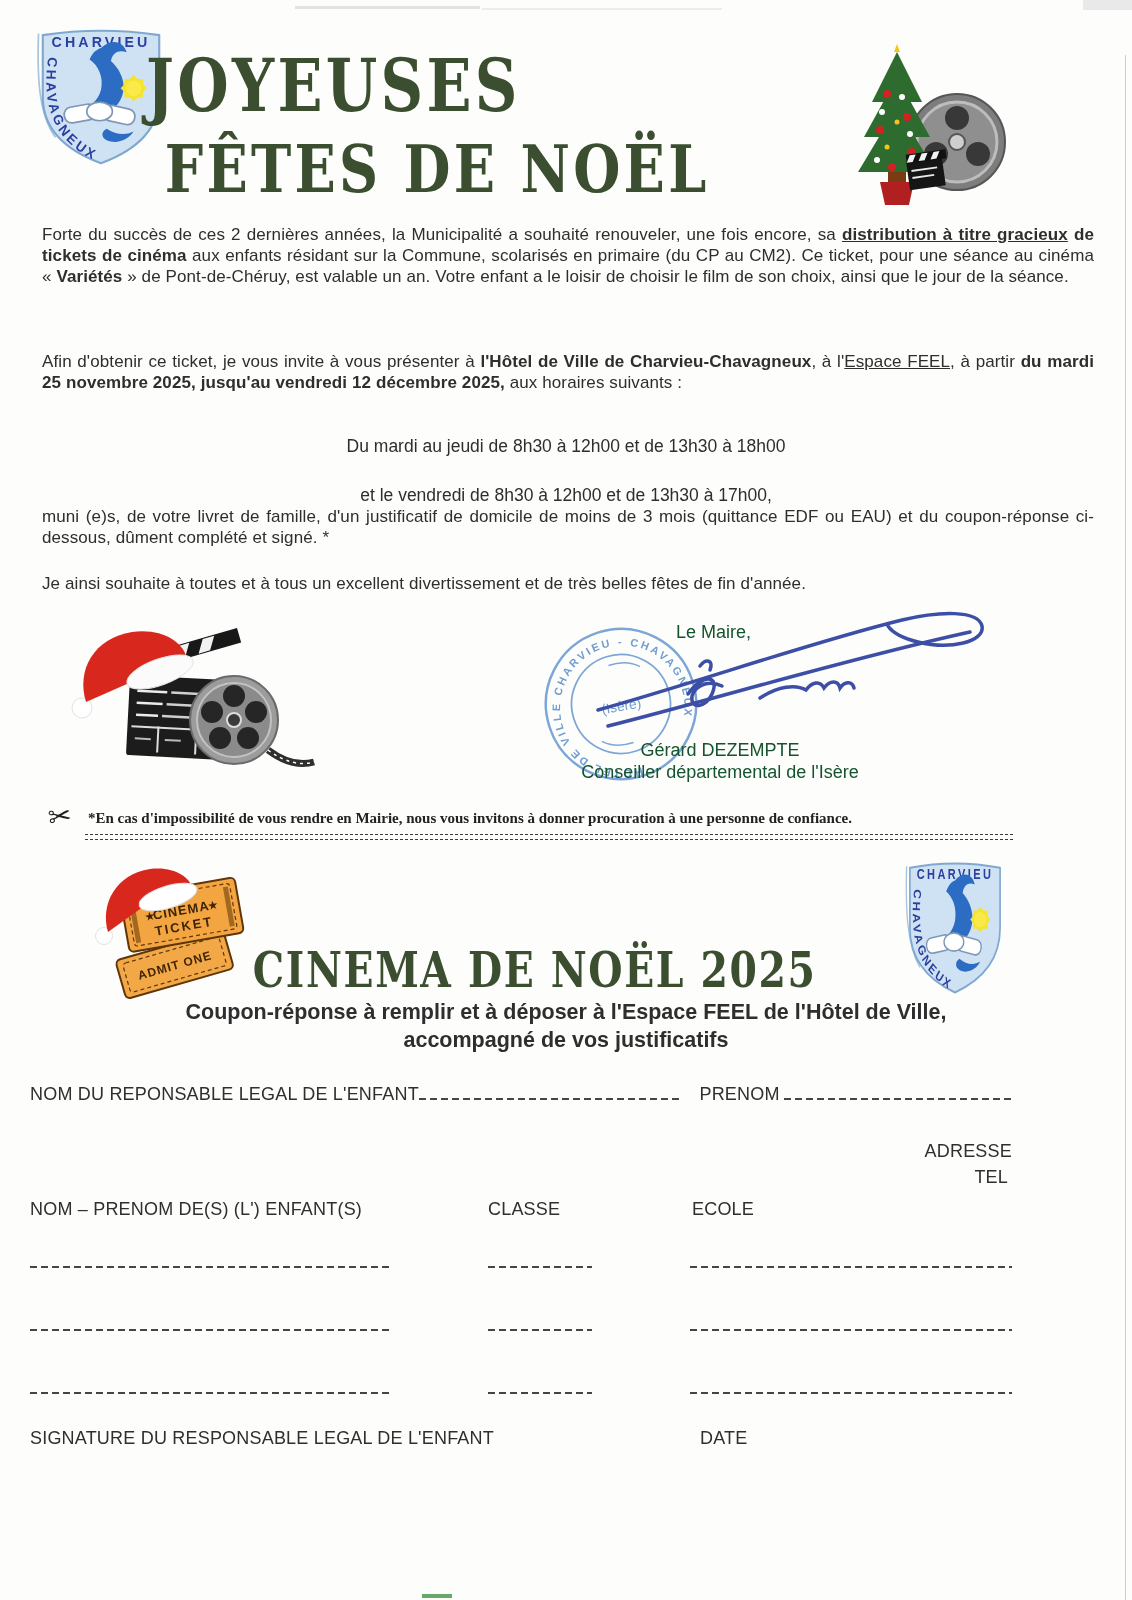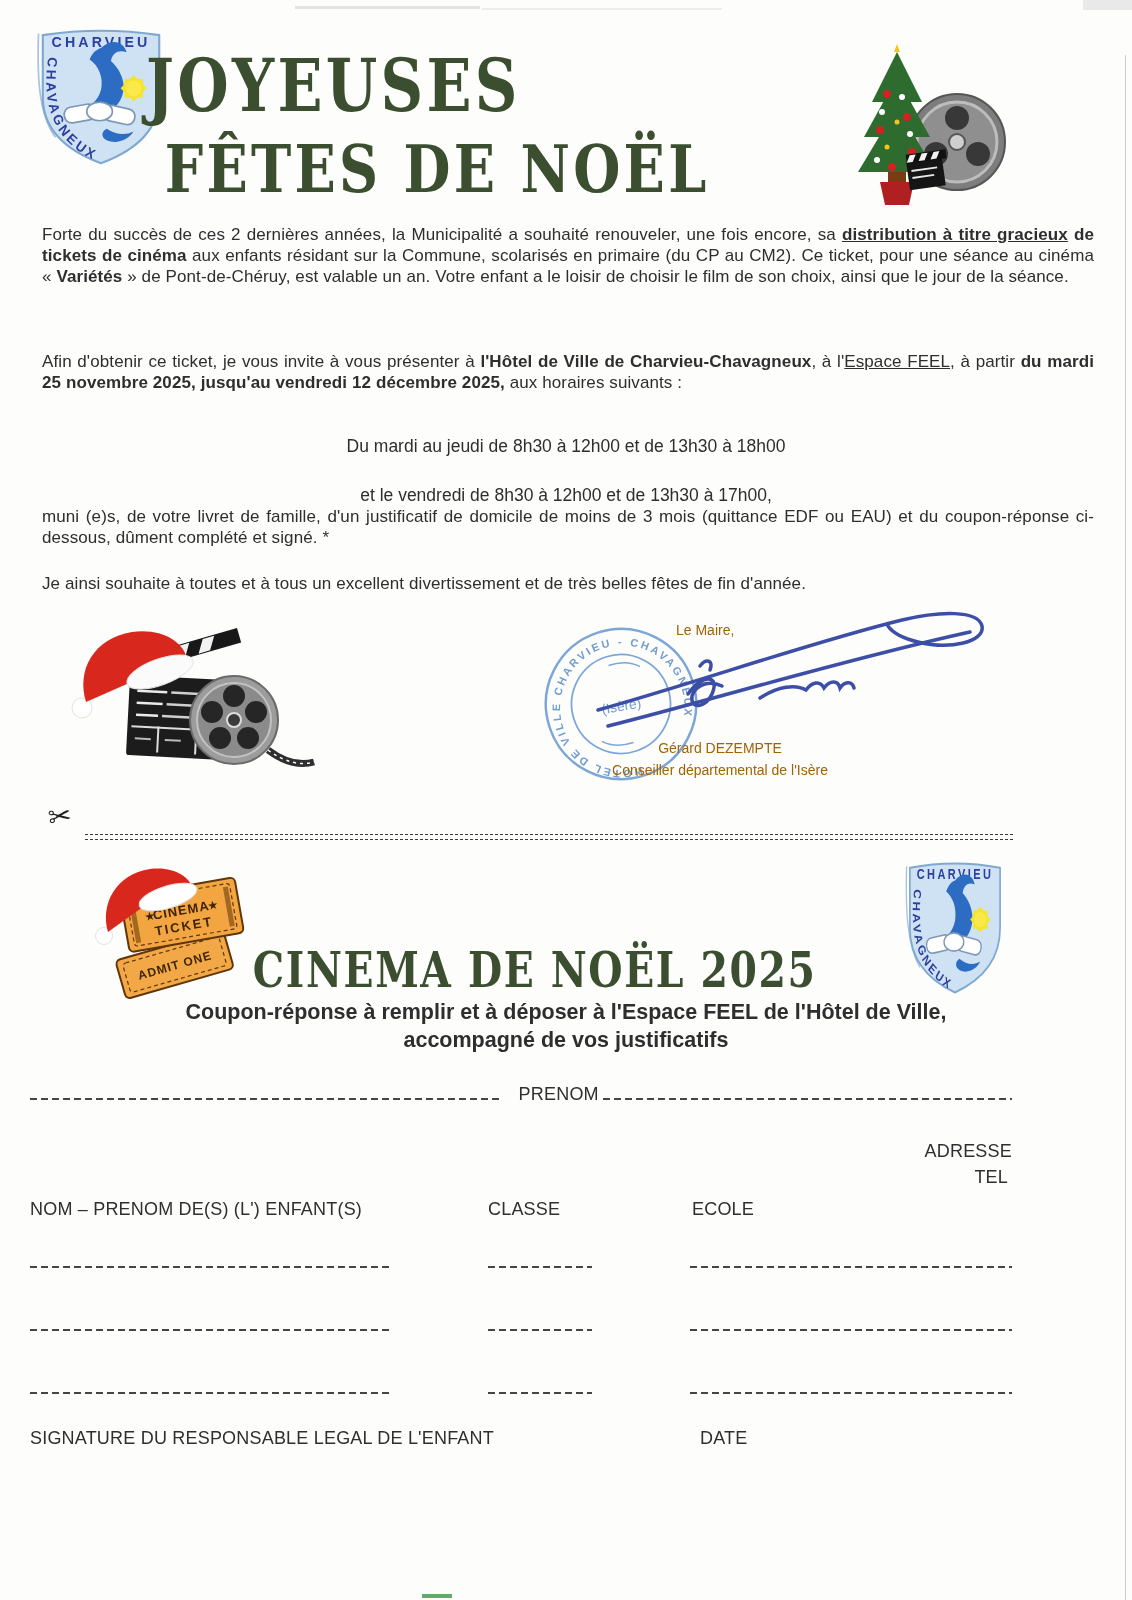--- a/index.html
+++ b/index.html
@@ -7,21 +7,21 @@
         font-family:"Liberation Sans",sans-serif;color:#2b2b2b;overflow:hidden;}
   .abs{position:absolute;}
   .para{position:absolute;left:42px;width:1052px;font-size:17px;line-height:21px;
         text-align:justify;color:#2e2e2e;letter-spacing:.1px;}
   .b{font-weight:bold}
   .u{text-decoration:underline}
   .deco{font-family:"DejaVu Serif","Liberation Serif",serif;font-weight:bold;color:#3b4f30;
         display:inline-block;transform:scaleX(.82);transform-origin:center;white-space:nowrap;letter-spacing:4px;}
   .center-line{position:absolute;left:0;width:1132px;text-align:center;}
   .hours{font-size:17.5px;line-height:29px;color:#2e2e2e;}
-  .sig-text{font-size:14px;color:#a16207;}
+  .sig-text{font-size:18px;color:#14532d;}
   .foot{font-family:"Liberation Serif",serif;font-weight:bold;font-size:15px;color:#222;}
   .dash{background-image:repeating-linear-gradient(90deg,#454545 0 7px,transparent 7px 11px);height:2px;}
   .dash.abs{position:absolute;}
   .frow{position:absolute;display:flex;align-items:flex-end;font-size:18px;color:#2f2f2f;letter-spacing:.2px;}
   .frow .fill{flex:1;align-self:flex-end;margin-bottom:5px;}
   .flabel{white-space:nowrap;}
   .pre{white-space:pre;}
   .formtxt{position:absolute;font-size:18px;color:#2f2f2f;letter-spacing:.2px;white-space:nowrap;}
   svg text{font-family:"Liberation Sans",sans-serif;}
 </style>
@@ -185,20 +185,21 @@
       <path d="M 108 64 C 114 56, 122 58, 118 68"></path>
       <path d="M 96 92 C 112 70, 128 74, 120 92 C 114 106, 98 108, 100 94 C 104 82, 118 78, 130 84"></path>
       <path d="M 168 96 C 186 84, 204 82, 214 88 C 220 80, 228 78, 232 86 C 238 78, 246 78, 248 86 C 252 80, 260 78, 262 86"></path>
     </g>
   </svg>
 
   <div class="abs sig-text" style="left:590px;top:740px;width:260px;text-align:center;">Gérard DEZEMPTE</div>
   <div class="abs sig-text" style="left:540px;top:762px;width:360px;text-align:center;">Conseiller départemental de l'Isère</div>
 
   <div class="abs" style="left:48px;top:800px;font-size:28px;color:#222;transform:rotate(-8deg);">✂</div>
+  <div class="abs foot" style="left:88px;top:810px;width:940px;">*En cas d'impossibilité de vous rendre en Mairie, nous vous invitons à donner procuration à une personne de confiance.</div>
   <div class="abs" style="left:85px;top:834px;width:928px;height:4px;
        border-top:1px dashed #3a3a3a;border-bottom:1px dashed #3a3a3a;"></div>
 
   <svg class="abs" style="left:92px;top:858px;" width="170" height="150" viewBox="0 0 170 150">
     <g transform="rotate(-10 85 80)">
       <g transform="rotate(-6 75 105)">
         <rect x="22" y="86" width="112" height="40" rx="5" fill="#f3a848" stroke="#5f3608" stroke-width="2"></rect>
         <rect x="28" y="91" width="100" height="30" rx="3" fill="none" stroke="#5f3608" stroke-width="1.2" stroke-dasharray="4 3"></rect>
         <text x="78" y="111" text-anchor="middle" font-size="12" font-weight="bold" fill="#3f2505" letter-spacing="1">ADMIT ONE</text>
       </g>
@@ -242,20 +243,21 @@
     </g>
   </svg>
 
   <div class="abs" style="left:170px;top:946px;width:730px;text-align:center;font-size:48px;line-height:1;">
     <span class="deco" style="letter-spacing:2px;">CINEMA DE NOËL 2025</span>
   </div>
   <div class="center-line" style="top:1000px;font-size:21.5px;font-weight:bold;color:#2e2e2e;">Coupon-réponse à remplir et à déposer à l'Espace FEEL de l'Hôtel de Ville,</div>
   <div class="center-line" style="top:1028px;font-size:21.5px;font-weight:bold;color:#2e2e2e;">accompagné de vos justificatifs</div>
 
   <div class="frow" style="left:30px;top:1083px;width:982px;height:22px;">
+    <span class="flabel">NOM DU REPONSABLE LEGAL DE L'ENFANT</span>
     <div class="dash fill" style="flex:1.15;"></div>
     <span class="flabel" style="margin-left:18px;margin-right:4px;">PRENOM</span>
     <div class="dash fill"></div>
   </div>
 
   <div class="frow" style="left:30px;top:1141px;width:982px;height:22px;flex-direction:column;">
     <span class="flabel">ADRESSE</span>
     <div class="dash fill" style="flex:2.1;"></div>
     <span class="flabel" style="margin:0 4px;">TEL</span>
     <div class="dash fill"></div>

